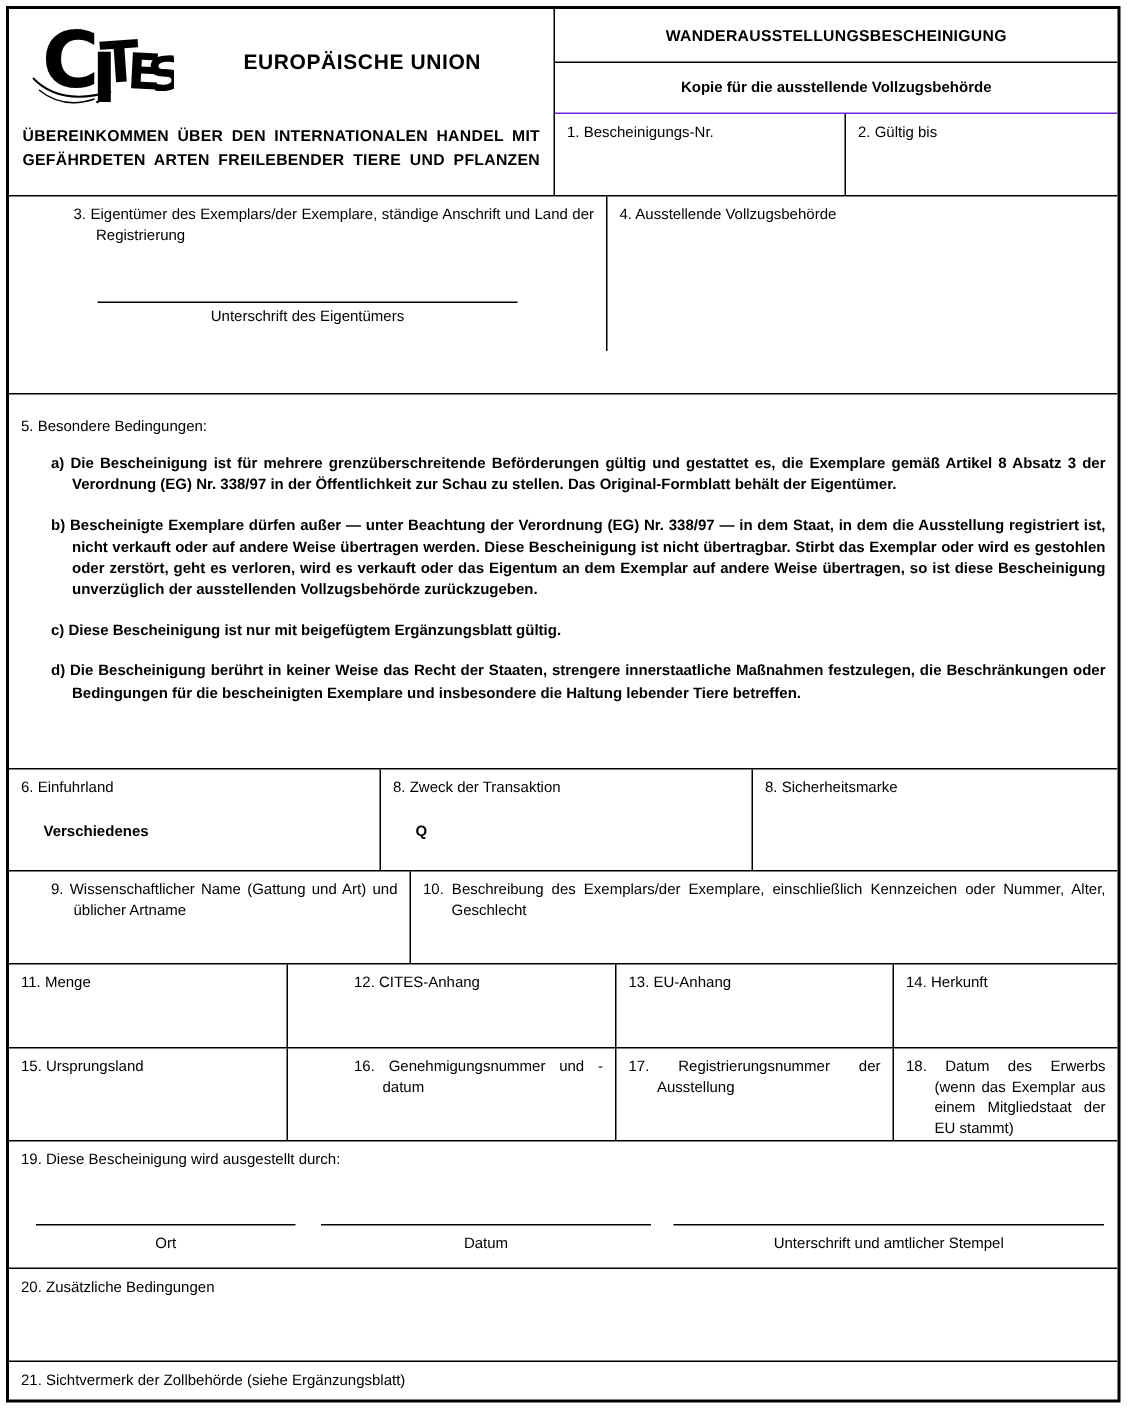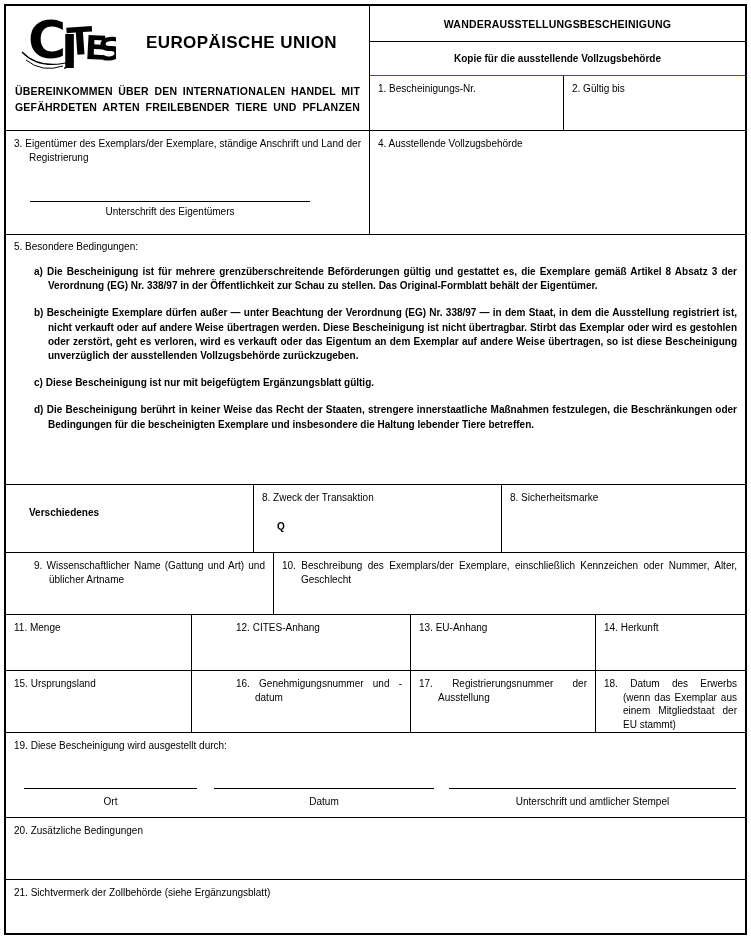--- a/index.html
+++ b/index.html
@@ -19,42 +19,42 @@
   .lbl { line-height:1.35; text-align:justify; }
   .h1 { padding-left:15px; text-indent:-15px; }
   .h2 { padding-left:19px; text-indent:-19px; }
   .val { font-weight:bold; margin-top:16px; padding-left:15px; }
 
   
   .hdr { height:124px; }
   .hdr-left { width:364px; position:relative; }
   .logo { position:absolute; left:14px; top:5px; width:96px; height:60px; }
   .eu { position:absolute; left:116px; right:8px; top:27px; text-align:center;
-        font-weight:bold; font-size:17px; letter-spacing:0.4px; }
+        font-weight:bold; font-size:14px; letter-spacing:0.4px; }
   .conv { position:absolute; left:9px; right:9px; top:77px; font-weight:bold; font-size:10.5px;
           line-height:1.55; text-align:justify; text-align-last:justify; letter-spacing:0.2px; }
   .hdr-right { flex:1; display:flex; flex-direction:column; }
   .doc-title { height:35px; border-bottom:1px solid #000; display:flex; align-items:center;
                justify-content:center; font-weight:bold; font-size:10.5px; letter-spacing:0.2px; }
   .copy-note { height:33px; border-bottom:1px solid #6d28d9; display:flex; align-items:center;
                justify-content:center; font-weight:bold; font-size:10px; }
   .f12row { flex:1; display:flex; }
   .f1 { width:194px; }
   .f2 { flex:1; }
 
   
-  .r34 { height:104px; }
+  .r34 { height:104px;padding-left:35px; }
   .c3 { width:364px; }
   .c4 { flex:1; }
   .sig3 { position:absolute; left:24px; top:70px; width:280px; text-align:center; }
   .sigline { border-top:1.5px solid #000; height:0; }
   .sigcap { padding-top:4px; font-size:10px; }
 
   
-  .s5 { height:250px; display:block; padding:2px 8px; }
+  .s5 { height:250px; display:block; padding:12px 8px;margin-top:28px; }
   .s5 .head { margin-top:4px; }
   .s5 .cond { font-weight:bold; margin:13px 0 0 20px; padding-left:14px; text-indent:-14px;
               text-align:justify; line-height:1.42; }
   .s5 .note { margin:13px 0 0 0; text-align:justify; line-height:1.42; }
 
   
   .r678 { height:68px; }
   .c6 { width:248px; } .c7 { width:248px; } .c8 { flex:1; }
   .r910 { height:62px;padding-left:20px; }
   .c9 { width:248px; } .c10 { flex:1; }
@@ -130,20 +130,21 @@
   <div class="row s5">
     <div class="head">5. Besondere Bedingungen:</div>
     <p class="cond">a) Die Bescheinigung ist für mehrere grenzüberschreitende Beförderungen gültig und gestattet es, die Exemplare gemäß Artikel 8 Absatz 3 der Verordnung (EG) Nr. 338/97 in der Öffentlichkeit zur Schau zu stellen. Das Original-Formblatt behält der Eigentümer.</p>
     <p class="cond">b) Bescheinigte Exemplare dürfen außer — unter Beachtung der Verordnung (EG) Nr. 338/97 — in dem Staat, in dem die Ausstellung registriert ist, nicht verkauft oder auf andere Weise übertragen werden. Diese Bescheinigung ist nicht übertragbar. Stirbt das Exemplar oder wird es gestohlen oder zerstört, geht es verloren, wird es verkauft oder das Eigentum an dem Exemplar auf andere Weise übertragen, so ist diese Bescheinigung unverzüglich der ausstellenden Vollzugsbehörde zurückzugeben.</p>
     <p class="cond">c) Diese Bescheinigung ist nur mit beigefügtem Ergänzungsblatt gültig.</p>
     <p class="cond">d) Die Bescheinigung berührt in keiner Weise das Recht der Staaten, strengere innerstaatliche Maßnahmen festzulegen, die Beschrän­kungen oder Bedingungen für die bescheinigten Exemplare und insbesondere die Haltung lebender Tiere betreffen.</p>
   </div>
 
   <div class="row r678">
     <div class="cell br c6">
+      <div class="lbl h1">6. Einfuhrland</div>
       <div class="val">Verschiedenes</div>
     </div>
     <div class="cell br c7">
       <div class="lbl h1">8. Zweck der Transaktion</div>
       <div class="val">Q</div>
     </div>
     <div class="cell c8">
       <div class="lbl h1">8. Sicherheitsmarke</div>
     </div>
   </div>

